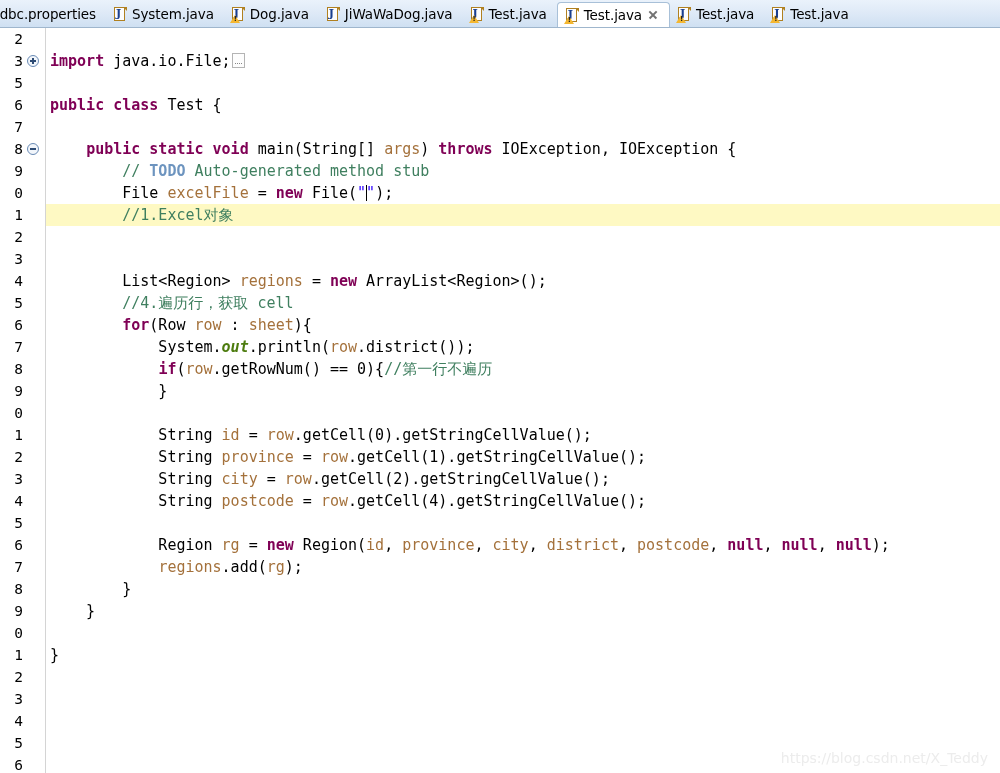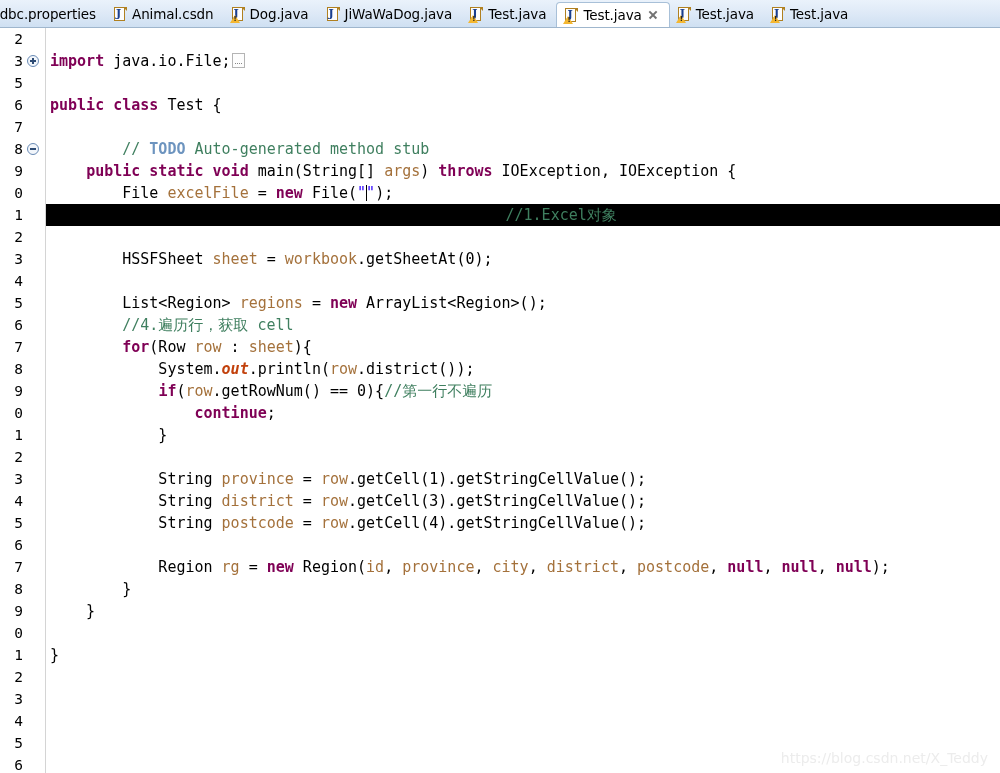--- a/index.html
+++ b/index.html
@@ -195,31 +195,30 @@
   }
 
   .code {
     font-family: "DejaVu Sans Mono", monospace;
     font-size: 15px;
     color: #000000;
     padding-left: 4px;
     white-space: pre;
   }
   .row.current {
-    background: #000000;
-    text-align: center;
+    background: #fef9c3;
   }
 
   
   .kw       { color: #7f0055; font-weight: bold; }
   .cmt      { color: #3f7f5f; }
   .tdo      { color: #6d94bf; font-weight: bold; }
   .str      { color: #2a00ff; }
   .local    { color: #a4713b; }
-  .field    { color: #c2410c; font-style: italic; font-weight: bold; }
+  .field    { color: #4d7c0f; font-style: italic; font-weight: bold; }
   .plain    { color: #000000; }
   .num      { color: #000000; }
 
   .collapsed-marker {
     display: inline-block;
     width: 11px;
     height: 13px;
     border: 1px solid #b4b4b4;
     background: #fdfdfd;
     vertical-align: -2px;
@@ -260,21 +259,21 @@
 <div id="tabbar">
     <div class="tab first">
       <span class="tab-label">jdbc.properties</span>
     </div>
     <div class="tab">
       <span class="ficon">
         <span class="page"></span>
         <span class="corner"></span>
         <span class="jglyph">J</span>
       </span>
-      <span class="tab-label">Animal.csdn</span>
+      <span class="tab-label">System.java</span>
     </div>
     <div class="tab">
       <span class="ficon">
         <span class="page"></span>
         <span class="corner"></span>
         <span class="jglyph">J</span>
         <span class="warn"></span>
         <span class="warn-bang">!</span>
       </span>
       <span class="tab-label">Dog.java</span>
@@ -366,39 +365,39 @@
       <div class="gutter-row"><span class="num">4</span></div>
       <div class="gutter-row"><span class="num">5</span></div>
       <div class="gutter-row"><span class="num">6</span></div>
     </div>
   <div id="codearea">
       <div class="row"><span class="code"></span></div>
       <div class="row"><span class="code"><span class="kw">import</span><span class="plain"> java.io.File;</span><span class="collapsed-marker"></span></span></div>
       <div class="row"><span class="code"></span></div>
       <div class="row"><span class="code"><span class="kw">public class </span><span class="plain">Test {</span></span></div>
       <div class="row"><span class="code"></span></div>
+      <div class="row"><span class="code"><span class="plain">    </span><span class="kw">public static void </span><span class="plain">main(String[] </span><span class="local">args</span><span class="plain">) </span><span class="kw">throws</span><span class="plain"> IOException, IOException {</span></span></div>
       <div class="row"><span class="code"><span class="plain">        </span><span class="cmt">// </span><span class="tdo">TODO</span><span class="cmt"> Auto-generated method stub</span></span></div>
-      <div class="row"><span class="code"><span class="plain">    </span><span class="kw">public static void </span><span class="plain">main(String[] </span><span class="local">args</span><span class="plain">) </span><span class="kw">throws</span><span class="plain"> IOException, IOException {</span></span></div>
       <div class="row"><span class="code"><span class="plain">        File </span><span class="local">excelFile</span><span class="plain"> = </span><span class="kw">new</span><span class="plain"> File(</span><span class="str">"</span><span class="caret"></span><span class="str">"</span><span class="plain">);</span></span></div>
       <div class="row current"><span class="code"><span class="plain">        </span><span class="cmt">//1.Excel对象</span></span></div>
       <div class="row"><span class="code"></span></div>
-      <div class="row"><span class="code"><span class="plain">        HSSFSheet </span><span class="local">sheet</span><span class="plain"> = </span><span class="local">workbook</span><span class="plain">.getSheetAt(0);</span></span></div>
       <div class="row"><span class="code"></span></div>
       <div class="row"><span class="code"><span class="plain">        List&lt;Region&gt; </span><span class="local">regions</span><span class="plain"> = </span><span class="kw">new</span><span class="plain"> ArrayList&lt;Region&gt;();</span></span></div>
       <div class="row"><span class="code"><span class="plain">        </span><span class="cmt">//4.遍历行，获取 cell</span></span></div>
       <div class="row"><span class="code"><span class="plain">        </span><span class="kw">for</span><span class="plain">(Row </span><span class="local">row</span><span class="plain"> : </span><span class="local">sheet</span><span class="plain">){</span></span></div>
       <div class="row"><span class="code"><span class="plain">            System.</span><span class="field">out</span><span class="plain">.println(</span><span class="local">row</span><span class="plain">.district());</span></span></div>
       <div class="row"><span class="code"><span class="plain">            </span><span class="kw">if</span><span class="plain">(</span><span class="local">row</span><span class="plain">.getRowNum() == 0){</span><span class="cmt">//第一行不遍历</span></span></div>
-      <div class="row"><span class="code"><span class="plain">                </span><span class="kw">continue</span><span class="plain">;</span></span></div>
       <div class="row"><span class="code"><span class="plain">            }</span></span></div>
       <div class="row"><span class="code"></span></div>
+      <div class="row"><span class="code"><span class="plain">            String </span><span class="local">id</span><span class="plain"> = </span><span class="local">row</span><span class="plain">.getCell(0).getStringCellValue();</span></span></div>
       <div class="row"><span class="code"><span class="plain">            String </span><span class="local">province</span><span class="plain"> = </span><span class="local">row</span><span class="plain">.getCell(1).getStringCellValue();</span></span></div>
-      <div class="row"><span class="code"><span class="plain">            String </span><span class="local">district</span><span class="plain"> = </span><span class="local">row</span><span class="plain">.getCell(3).getStringCellValue();</span></span></div>
+      <div class="row"><span class="code"><span class="plain">            String </span><span class="local">city</span><span class="plain"> = </span><span class="local">row</span><span class="plain">.getCell(2).getStringCellValue();</span></span></div>
       <div class="row"><span class="code"><span class="plain">            String </span><span class="local">postcode</span><span class="plain"> = </span><span class="local">row</span><span class="plain">.getCell(4).getStringCellValue();</span></span></div>
       <div class="row"><span class="code"></span></div>
       <div class="row"><span class="code"><span class="plain">            Region </span><span class="local">rg</span><span class="plain"> = </span><span class="kw">new</span><span class="plain"> Region(</span><span class="local">id</span><span class="plain">, </span><span class="local">province</span><span class="plain">, </span><span class="local">city</span><span class="plain">, </span><span class="local">district</span><span class="plain">, </span><span class="local">postcode</span><span class="plain">, </span><span class="kw">null</span><span class="plain">, </span><span class="kw">null</span><span class="plain">, </span><span class="kw">null</span><span class="plain">);</span></span></div>
+      <div class="row"><span class="code"><span class="plain">            </span><span class="local">regions</span><span class="plain">.add(</span><span class="local">rg</span><span class="plain">);</span></span></div>
       <div class="row"><span class="code"><span class="plain">        }</span></span></div>
       <div class="row"><span class="code"><span class="plain">    }</span></span></div>
       <div class="row"><span class="code"></span></div>
       <div class="row"><span class="code"><span class="plain">}</span></span></div>
     </div>
   <div id="watermark">https://blog.csdn.net/X_Teddy</div>
 </div>
 
 </body></html>

